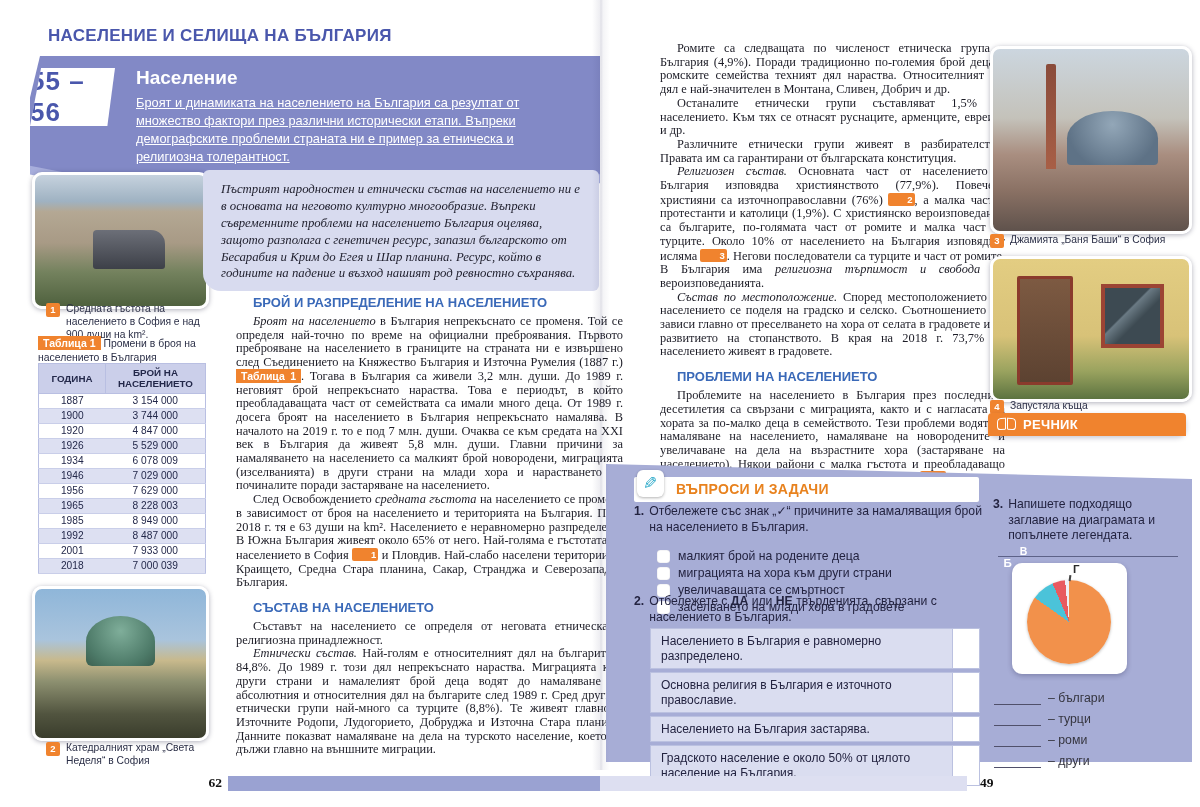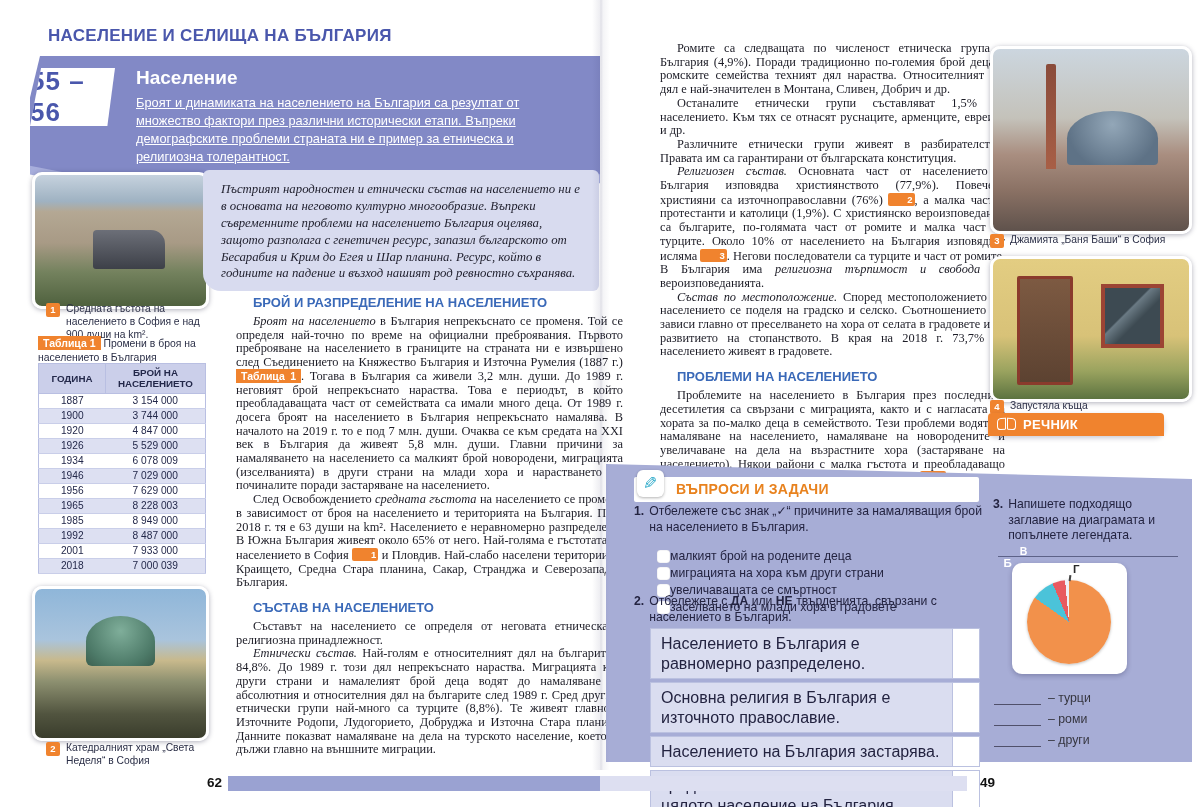--- a/index.html
+++ b/index.html
@@ -84,32 +84,32 @@
     clip-path:polygon(0 12px,100% 27px,100% 100%,0 100%);}
   .vz-header{left:634px;top:477px;width:345px;height:25px;background:#fff;border-radius:2px;}
   .vz-title{margin-left:42px;line-height:25px;color:#E8821E;font-weight:bold;font-size:14px;letter-spacing:.3px;}
   .pencil-card{position:absolute;left:3px;top:-7px;width:27px;height:27px;background:#fff;border-radius:6px;
     box-shadow:0 1px 3px rgba(0,0,0,.3);display:flex;align-items:center;justify-content:center;}
   .pencil-glyph{font-size:17px;color:#2AA9C9;transform:scaleX(-1);}
   .q-row{display:flex;gap:5px;font-size:12.2px;line-height:1.28;color:#232340;}
   .q-num{font-weight:bold;flex:0 0 auto;}
   .q1{left:634px;top:504px;width:349px;}
   .q1-opts{left:657px;top:549px;width:320px;}
-  .opt{display:flex;align-items:center;gap:0;margin-bottom:3px;height:14px;}
+  .opt{display:flex;align-items:center;gap:8px;margin-bottom:3px;height:14px;}
   .cb{width:13px;height:13px;background:#fff;border-radius:3px;flex:0 0 auto;box-shadow:0 0 1px rgba(60,60,110,.5) inset;}
   .opt-label{font-size:12.2px;color:#232340;}
   .q2{left:634px;top:594px;width:349px;}
   .stmts{left:650px;top:628px;width:330px;}
   .stmt-row{display:flex;margin-bottom:3px;}
-  .stmt-text{flex:1;background:#DADDF0;border:1px solid #BBC1E0;padding:4.5px 10px;font-size:16px;
+  .stmt-text{flex:1;background:#DADDF0;border:1px solid #BBC1E0;padding:4.5px 10px;font-size:12px;
     line-height:1.25;color:#232340;}
   .stmt-ans{width:26px;background:#fff;border:1px solid #BBC1E0;border-left:none;}
 
   
-  .gloss{left:988px;top:413px;width:176px;box-shadow:0 2px 5px rgba(40,40,80,.25);border-radius:9px;}
+  .gloss{left:988px;top:413px;width:198px;box-shadow:0 2px 5px rgba(40,40,80,.25);border-radius:9px;}
   .gloss-head{height:23px;background:#F0832E;border-radius:4px 4px 0 0;display:flex;align-items:center;gap:7px;padding:0 9px;}
   .gloss-title{color:#fff;font-weight:bold;font-size:13px;letter-spacing:.3px;}
   .book-icon{position:relative;width:19px;height:13px;}
   .book-icon::before,.book-icon::after{content:"";position:absolute;top:0;width:7px;height:10px;border:1.5px solid #fff;}
   .book-icon::before{left:0;border-radius:4px 1px 1px 4px;transform:skewY(-6deg);}
   .book-icon::after{right:0;border-radius:1px 4px 4px 1px;transform:skewY(6deg);}
   .gloss-body{background:#FBD8A6;border-radius:0 0 4px 4px;padding:7px 10px 9px;font-size:12.2px;
     line-height:1.33;font-style:italic;color:#232333;}
 
   
@@ -123,21 +123,21 @@
   .lab-b{left:27%;top:30%;transform:translate(-50%,-50%);font-size:11.5px;}
   .lab-v{left:46%;top:15%;transform:translate(-50%,-50%);font-size:10.5px;}
   .lab-g{left:53%;top:0px;color:#2a2a2a;font-size:11.5px;}
   .g-tick{position:absolute;left:57px;top:12px;width:1.5px;height:6px;background:#444;transform:rotate(8deg);}
   .legend{left:994px;top:684px;width:190px;}
   .leg-row{display:flex;align-items:flex-end;gap:7px;height:21px;}
   .leg-blank{width:47px;border-bottom:1.3px solid #50506a;height:12px;}
   .leg-label{font-size:12.3px;color:#35353f;line-height:1;padding-bottom:1px;}
 
   
-  .pgnum{font-size:13.5px;font-weight:bold;color:#111;top:775px;}
+  .pgnum{font-size:13.5px;font-weight:bold;color:#111;top:775px;font-family:Liberation Serif, serif;}
   .pg-left{left:188px;width:34px;text-align:right;}
   .pg-right{left:980px;}
   .bar-dark{left:228px;top:776px;width:372px;height:15px;background:#9AA2D2;}
   .bar-light{left:600px;top:776px;width:367px;height:15px;background:#DDDFF1;}
   .fold{left:592px;top:0;width:18px;height:770px;
     background:linear-gradient(90deg,rgba(40,40,90,0) 0%,rgba(40,40,90,.08) 42%,rgba(40,40,90,.14) 50%,rgba(40,40,90,.05) 62%,rgba(40,40,90,0) 100%);}
 </style>
 </head>
 <body>
 
@@ -336,20 +336,24 @@
     <span class="g-tick"></span>
     <span class="slice-label lab-a" style="position:absolute;left:15px;top:17px;width:84px;height:84px;pointer-events:none;">
       <span class="slice-label lab-a">А</span>
       <span class="slice-label lab-b">Б</span>
       <span class="slice-label lab-v">В</span>
     </span>
   </div>
   <div class="abs legend">
       <div class="leg-row">
         <span class="leg-blank"></span>
+        <span class="leg-label">– българи</span>
+      </div>
+      <div class="leg-row">
+        <span class="leg-blank"></span>
         <span class="leg-label">– турци</span>
       </div>
       <div class="leg-row">
         <span class="leg-blank"></span>
         <span class="leg-label">– роми</span>
       </div>
       <div class="leg-row">
         <span class="leg-blank"></span>
         <span class="leg-label">– други</span>
       </div>

